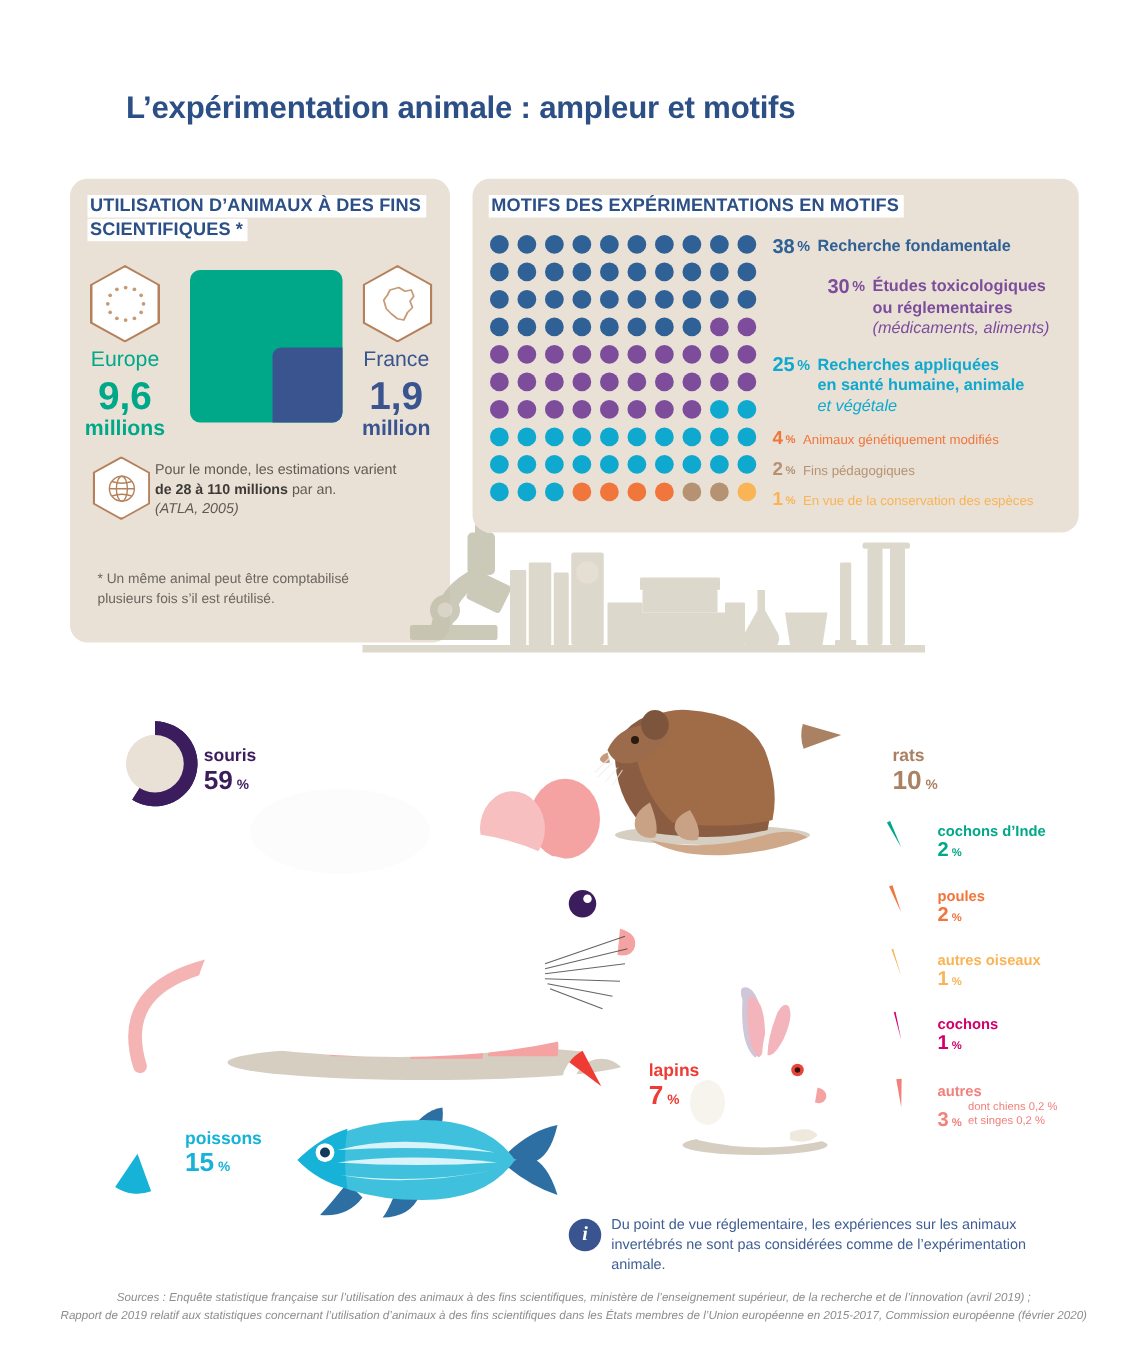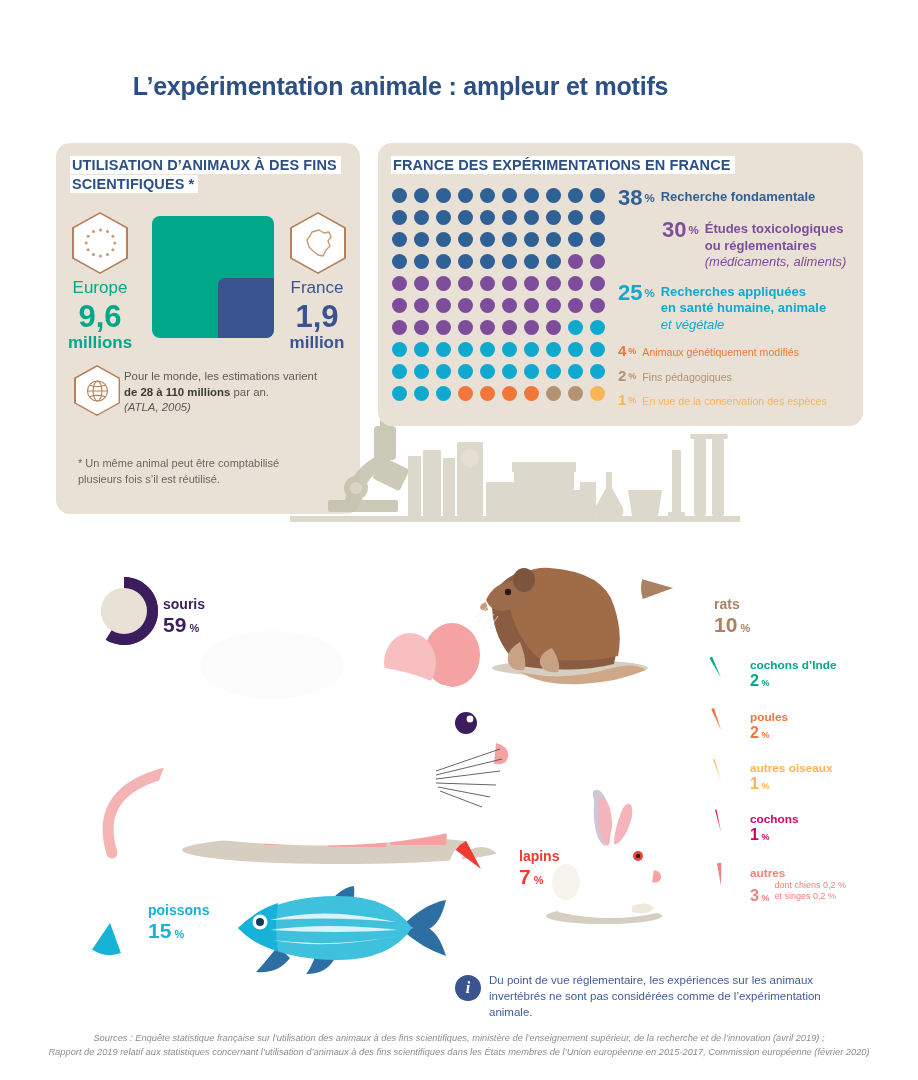--- a/index.html
+++ b/index.html
@@ -8,21 +8,21 @@
     background:#ffffff;
     font-family:"Liberation Sans", sans-serif;
     position:relative;overflow:hidden;
     color:#2d4a7c;
   }
   .stage{position:absolute;inset:0;width:918px;height:1080px;}
 
   
   .title{
     position:absolute;top:72px;left:0;width:737px;text-align:center;
-    font-size:25px;font-weight:bold;color:#2c4f86;letter-spacing:-.2px;padding-left:32px;
+    font-size:25px;font-weight:bold;color:#2c4f86;letter-spacing:-.2px;
   }
 
   
   .panel{position:absolute;background:#e9e1d6;border-radius:14px;}
   #panel-usage{left:56px;top:143px;width:304px;height:371px;}
   #panel-motifs{left:378px;top:143px;width:485px;height:283px;}
   #panel-species{left:56px;top:528px;width:807px;height:487px;}
 
   .panel-title{
     position:absolute;font-size:14.5px;font-weight:bold;color:#2c4f86;
@@ -53,21 +53,21 @@
   .world-note b{color:#3d3a35;}
   .world-note i{font-style:italic;}
   .foot-note{position:absolute;left:78px;top:455px;width:230px;font-size:11px;line-height:16px;color:#6b665f;}
 
   
   #dotgrid{position:absolute;left:392px;top:188px;}
   .dot{width:15px;height:15px;border-radius:50%;display:inline-block;margin:0 7px 7px 0;}
 
   .legend{position:absolute;left:618px;}
   .lg-row{display:flex;align-items:flex-start;margin-bottom:4px;}
-  .lg-pct{font-size:22px;font-weight:bold;line-height:23px;}
+  .lg-pct{font-size:16px;font-weight:bold;line-height:23px;}
   .lg-pctsym{font-size:11.5px;font-weight:bold;margin:6px 6px 0 2px;}
   .lg-txt{font-size:13px;font-weight:bold;line-height:16.5px;padding-top:3px;}
   .lg-txt em{font-style:italic;font-weight:normal;}
   .lg-small .lg-pct{font-size:15px;line-height:16px;}
   .lg-small .lg-pctsym{font-size:9px;margin-top:3px;}
   .lg-small .lg-txt{font-size:10.6px;font-weight:normal;padding-top:1px;}
   .sp-label{position:absolute;font-weight:bold;}
   .sp-name{font-size:14px;display:block;line-height:17px;}
   .sp-val{font-size:21px;display:block;line-height:24px;}
   .sp-val small{font-size:11px;font-weight:bold;}
@@ -200,21 +200,21 @@
         <rect x="378" y="92" width="17" height="5" rx="1"></rect>
         <rect x="404" y="18" width="12" height="78" rx="2"></rect>
         <rect x="422" y="18" width="12" height="78" rx="2"></rect>
         <rect x="400" y="14" width="38" height="5" rx="2"></rect>
       </g>
     </svg>
   </div>
 
   <div class="panel" id="panel-motifs">
     <div class="panel-title" style="left:13px;top:13px;">
-      <span>FRANCE DES EXPÉRIMENTATIONS EN FRANCE</span>
+      <span>MOTIFS DES EXPÉRIMENTATIONS EN MOTIFS</span>
     </div>
   </div>
 
   <div id="dotgrid">
       <div style="height: 22px;"><span class="dot" style="background: rgb(47, 96, 150);"></span><span class="dot" style="background: rgb(47, 96, 150);"></span><span class="dot" style="background: rgb(47, 96, 150);"></span><span class="dot" style="background: rgb(47, 96, 150);"></span><span class="dot" style="background: rgb(47, 96, 150);"></span><span class="dot" style="background: rgb(47, 96, 150);"></span><span class="dot" style="background: rgb(47, 96, 150);"></span><span class="dot" style="background: rgb(47, 96, 150);"></span><span class="dot" style="background: rgb(47, 96, 150);"></span><span class="dot" style="background: rgb(47, 96, 150);"></span></div>
       <div style="height: 22px;"><span class="dot" style="background: rgb(47, 96, 150);"></span><span class="dot" style="background: rgb(47, 96, 150);"></span><span class="dot" style="background: rgb(47, 96, 150);"></span><span class="dot" style="background: rgb(47, 96, 150);"></span><span class="dot" style="background: rgb(47, 96, 150);"></span><span class="dot" style="background: rgb(47, 96, 150);"></span><span class="dot" style="background: rgb(47, 96, 150);"></span><span class="dot" style="background: rgb(47, 96, 150);"></span><span class="dot" style="background: rgb(47, 96, 150);"></span><span class="dot" style="background: rgb(47, 96, 150);"></span></div>
       <div style="height: 22px;"><span class="dot" style="background: rgb(47, 96, 150);"></span><span class="dot" style="background: rgb(47, 96, 150);"></span><span class="dot" style="background: rgb(47, 96, 150);"></span><span class="dot" style="background: rgb(47, 96, 150);"></span><span class="dot" style="background: rgb(47, 96, 150);"></span><span class="dot" style="background: rgb(47, 96, 150);"></span><span class="dot" style="background: rgb(47, 96, 150);"></span><span class="dot" style="background: rgb(47, 96, 150);"></span><span class="dot" style="background: rgb(47, 96, 150);"></span><span class="dot" style="background: rgb(47, 96, 150);"></span></div>
       <div style="height: 22px;"><span class="dot" style="background: rgb(47, 96, 150);"></span><span class="dot" style="background: rgb(47, 96, 150);"></span><span class="dot" style="background: rgb(47, 96, 150);"></span><span class="dot" style="background: rgb(47, 96, 150);"></span><span class="dot" style="background: rgb(47, 96, 150);"></span><span class="dot" style="background: rgb(47, 96, 150);"></span><span class="dot" style="background: rgb(47, 96, 150);"></span><span class="dot" style="background: rgb(47, 96, 150);"></span><span class="dot" style="background: rgb(125, 77, 156);"></span><span class="dot" style="background: rgb(125, 77, 156);"></span></div>
       <div style="height: 22px;"><span class="dot" style="background: rgb(125, 77, 156);"></span><span class="dot" style="background: rgb(125, 77, 156);"></span><span class="dot" style="background: rgb(125, 77, 156);"></span><span class="dot" style="background: rgb(125, 77, 156);"></span><span class="dot" style="background: rgb(125, 77, 156);"></span><span class="dot" style="background: rgb(125, 77, 156);"></span><span class="dot" style="background: rgb(125, 77, 156);"></span><span class="dot" style="background: rgb(125, 77, 156);"></span><span class="dot" style="background: rgb(125, 77, 156);"></span><span class="dot" style="background: rgb(125, 77, 156);"></span></div>
       <div style="height: 22px;"><span class="dot" style="background: rgb(125, 77, 156);"></span><span class="dot" style="background: rgb(125, 77, 156);"></span><span class="dot" style="background: rgb(125, 77, 156);"></span><span class="dot" style="background: rgb(125, 77, 156);"></span><span class="dot" style="background: rgb(125, 77, 156);"></span><span class="dot" style="background: rgb(125, 77, 156);"></span><span class="dot" style="background: rgb(125, 77, 156);"></span><span class="dot" style="background: rgb(125, 77, 156);"></span><span class="dot" style="background: rgb(125, 77, 156);"></span><span class="dot" style="background: rgb(125, 77, 156);"></span></div>

